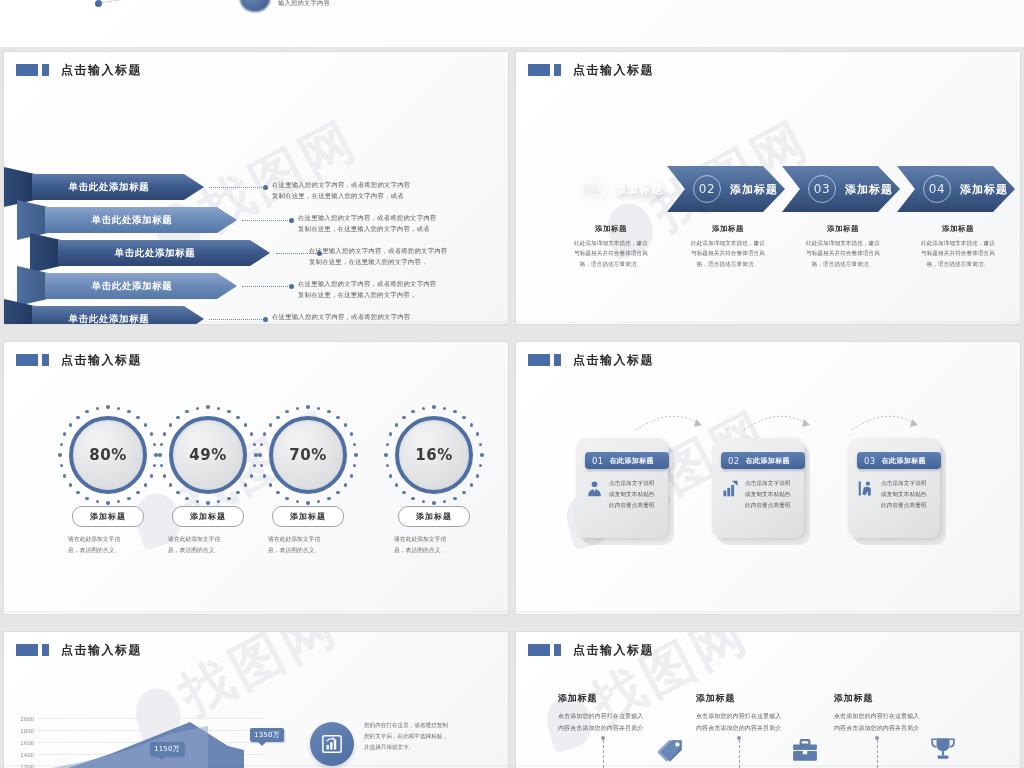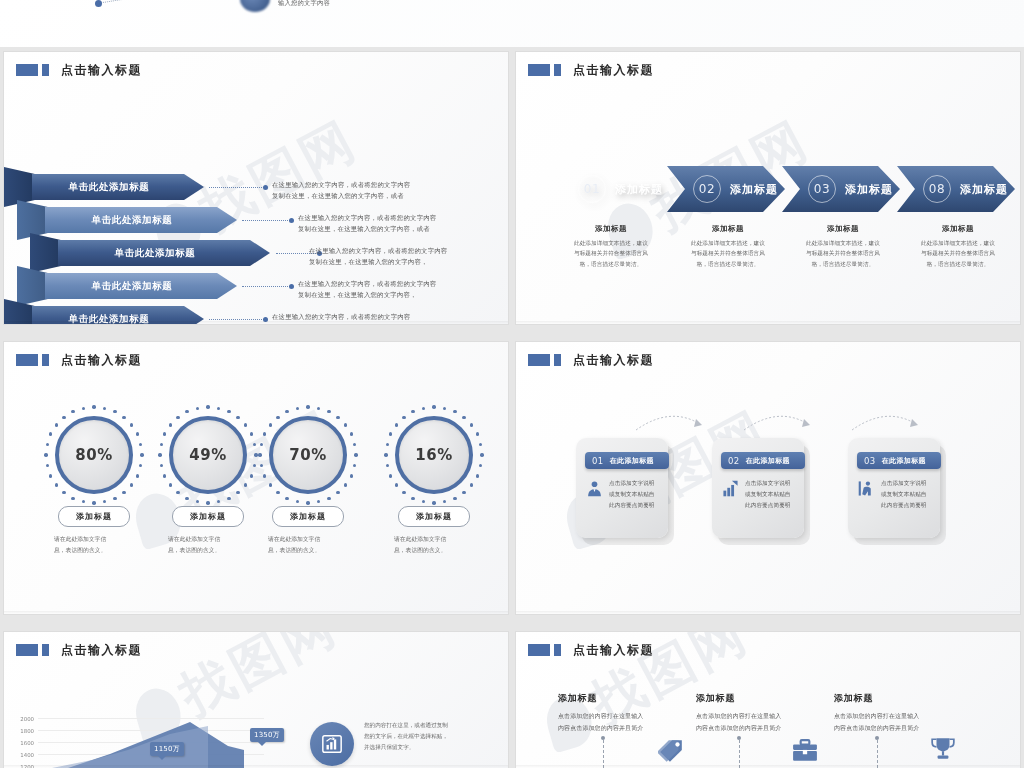--- a/index.html
+++ b/index.html
@@ -273,21 +273,21 @@
       <span class="chev-label">添加标题</span>
     </div>
     <div class="chev-cap" style="left:262px;top:172px;">
       <div class="h">添加标题</div>
       <div class="p" style="white-space:pre-line;">此处添加详细文本描述，建议
 与标题相关并符合整体语言风
 格，语言描述尽量简洁。</div>
     </div>
 
     <div class="chev chev-in" style="left:381px;top:114px;">
-      <span class="num-circle">08</span>
+      <span class="num-circle">04</span>
       <span class="chev-label">添加标题</span>
     </div>
     <div class="chev-cap" style="left:377px;top:172px;">
       <div class="h">添加标题</div>
       <div class="p" style="white-space:pre-line;">此处添加详细文本描述，建议
 与标题相关并符合整体语言风
 格，语言描述尽量简洁。</div>
     </div>
   </div>
 
@@ -296,21 +296,21 @@
       <span class="flame"></span>
       <span>找图网</span>
     </div>
 
     <div class="stitle" style="left:12px;top:12px;">
       <span class="bar1"></span>
       <span class="bar2"></span>
       <span class="ttxt">点击输入标题</span>
     </div>
 
-    <div class="pc" style="left:42px;top:74px;">
+    <div class="pc" style="left:56px;top:74px;">
       <div class="pc-ring">
         <div class="pc-dots">
             <i style="left: 46.3px; top: -1.7px;"></i>
             <i style="left: 56.981px; top: -0.49654px;"></i>
             <i style="left: 67.1264px; top: 3.05349px;"></i>
             <i style="left: 76.2275px; top: 8.77209px;"></i>
             <i style="left: 83.8279px; top: 16.3725px;"></i>
             <i style="left: 89.5465px; top: 25.4736px;"></i>
             <i style="left: 93.0965px; top: 35.619px;"></i>
             <i style="left: 94.3px; top: 46.3px;"></i>

